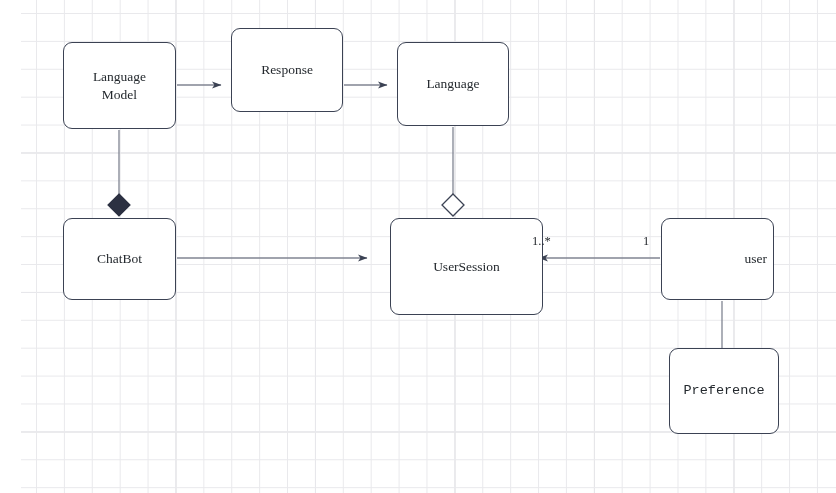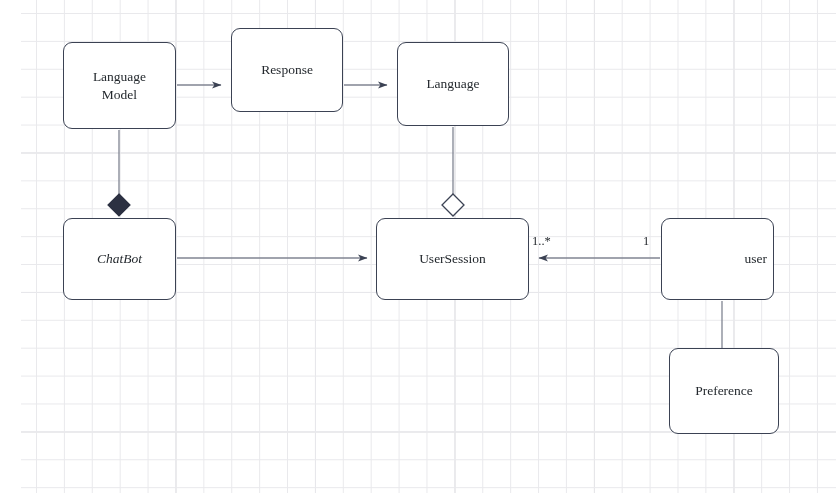--- a/index.html
+++ b/index.html
@@ -117,33 +117,33 @@
   </div>
 
   <div class="node" style="left:210px; top:28px; width:112px; height:84px;">
     <span class="node-label">Response</span>
   </div>
 
   <div class="node" style="left:376px; top:42px; width:112px; height:84px;">
     <span class="node-label">Language</span>
   </div>
 
-  <div class="node" style="left:42px; top:218px; width:113px; height:82px;font-style:italic;">
+  <div class="node" style="left:42px; top:218px; width:113px; height:82px;">
     <span class="node-label">ChatBot</span>
   </div>
 
-  <div class="node" style="left:355px; top:218px; width:153px; height:82px;">
+  <div class="node" style="left:369px; top:218px; width:153px; height:97px;">
     <span class="node-label">UserSession</span>
   </div>
 
   <div class="node" style="left:640px; top:218px; width:113px; height:82px;justify-content:flex-end;">
     <span class="node-label">user</span>
   </div>
 
-  <div class="node" style="left:648px; top:348px; width:110px; height:86px;">
+  <div class="node" style="left:648px; top:348px; width:110px; height:86px;font-family:Liberation Mono, monospace;">
     <span class="node-label">Preference</span>
   </div>
 
   <span class="mult" style="left:511px; top:234px;">1..*</span>
 
   <span class="mult" style="left:622px; top:234px;">1</span>
 
 </div>
 
 </body></html>

